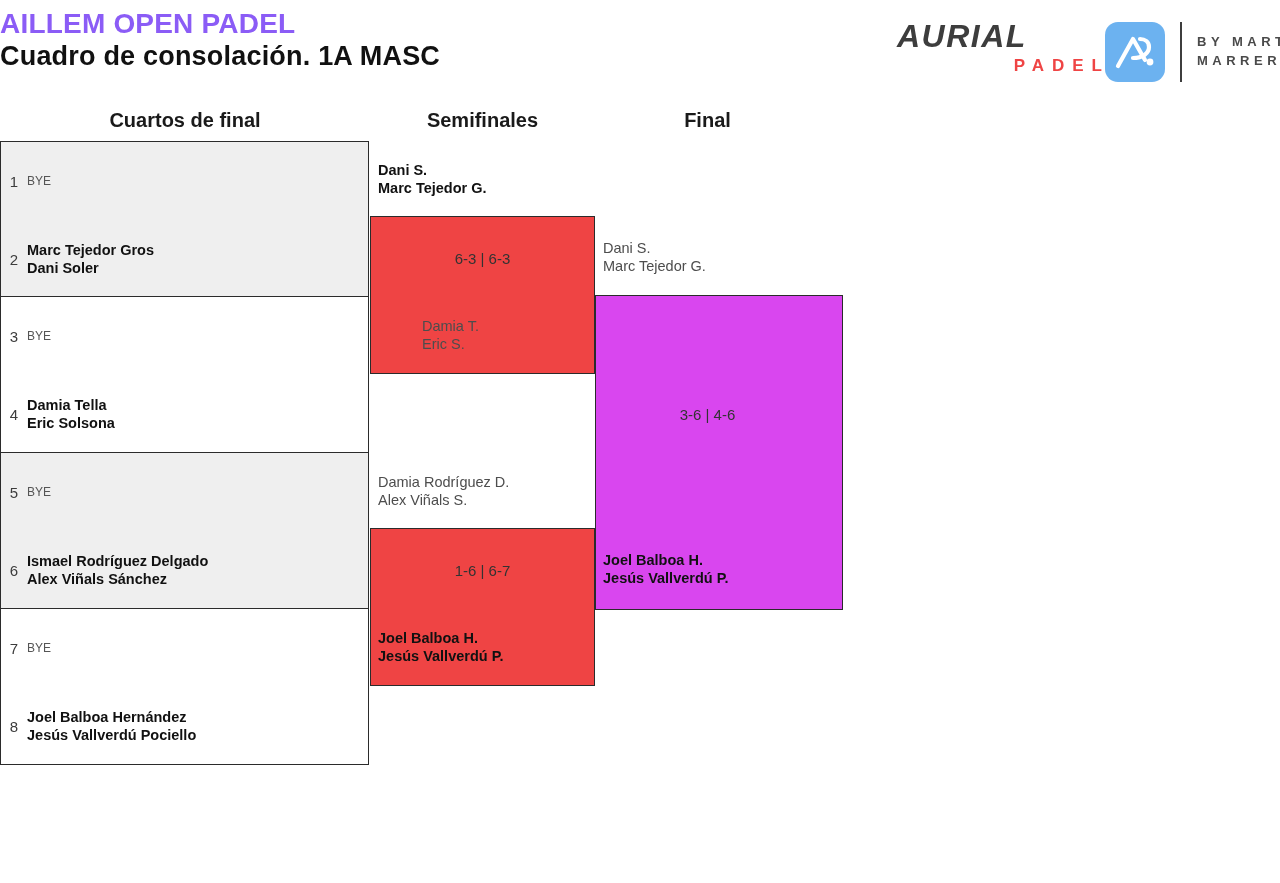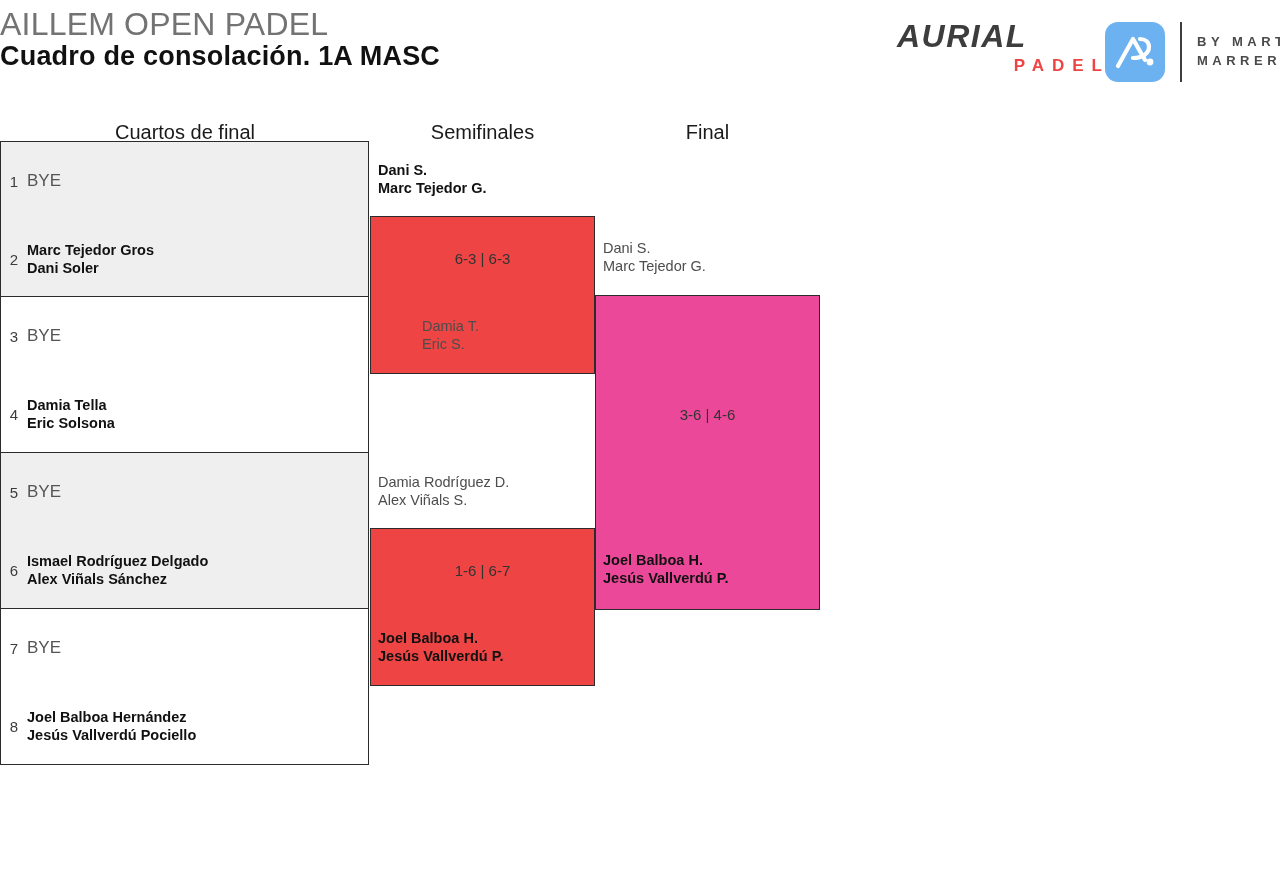--- a/index.html
+++ b/index.html
@@ -20,25 +20,25 @@
   #header {
     position: absolute;
     left: 0; top: 0;
     width: 1280px; height: 88px;
   }
   #title-block {
     position: absolute;
     left: 0; top: 8px;
   }
   .title-line1 {
-    font-size: 32px;
-    font-weight: 400;
+    font-size: 28px;
+    font-weight: 700;
     letter-spacing: 0.2px;
     line-height: 32px;
-    color: #737373;
+    color: #8b5cf6;
     white-space: nowrap;
   }
   .title-line2 {
     font-size: 27px;
     font-weight: 700;
     letter-spacing: 0.2px;
     line-height: 32px;
     color: #111111;
     white-space: nowrap;
   }
@@ -93,25 +93,24 @@
     letter-spacing: 4.5px;
     line-height: 19px;
     color: #4a4a4a;
     white-space: nowrap;
   }
 
   
   .round-header {
     position: absolute;
     font-size: 20px;
-    font-weight: 400;
+    font-weight: 700;
     color: #1a1a1a;
     text-align: center;
     line-height: 24px;
-    margin-top: 12px;
   }
   #round-header-0 { left: 0px;   top: 108px; width: 370px; }
   #round-header-1 { left: 370px; top: 108px; width: 225px; }
   #round-header-2 { left: 595px; top: 108px; width: 225px; }
 
   
   #bracket {
     position: absolute;
     left: 0; top: 0;
     width: 1280px; height: 883px;
@@ -153,21 +152,21 @@
   .team-names {
     flex: 1 1 auto;
     padding-right: 6px;
   }
   .team-line {
     font-size: 14.5px;
     line-height: 18px;
     white-space: nowrap;
   }
   .team-names.winner .team-line { font-weight: 700; color: #111111; }
-  .team-names.bye    .team-line { font-weight: 400; color: #555555; font-size: 17px; }
+  .team-names.bye    .team-line { font-weight: 400; color: #555555; font-size: 12px; }
 
   
   .sf-box {
     position: absolute;
     left: 370px;
     width: 225px;
     height: 158px;
     border: 1px solid #2b2b2b;
     box-sizing: border-box;
     background: #ef4444;
@@ -197,24 +196,24 @@
 
   #sf0-top    { left: 370px; top: 161px; }
   #sf0-bottom { left: 374px; top: 317px; margin-left: 40px; }
   #sf1-top    { left: 370px; top: 473px; }
   #sf1-bottom { left: 370px; top: 629px; }
 
   
   #final-box {
     position: absolute;
     left: 595px; top: 295px;
-    width: 225px; height: 315px;
+    width: 248px; height: 315px;
     border: 1px solid #2b2b2b;
     box-sizing: border-box;
-    background: #ec4899;
+    background: #d946ef;
   }
   #final-score {
     position: absolute;
     left: 0; top: 0;
     width: 223px; height: 236px;
     display: flex;
     align-items: center;
     justify-content: center;
     font-size: 15px;
     color: #333333;

